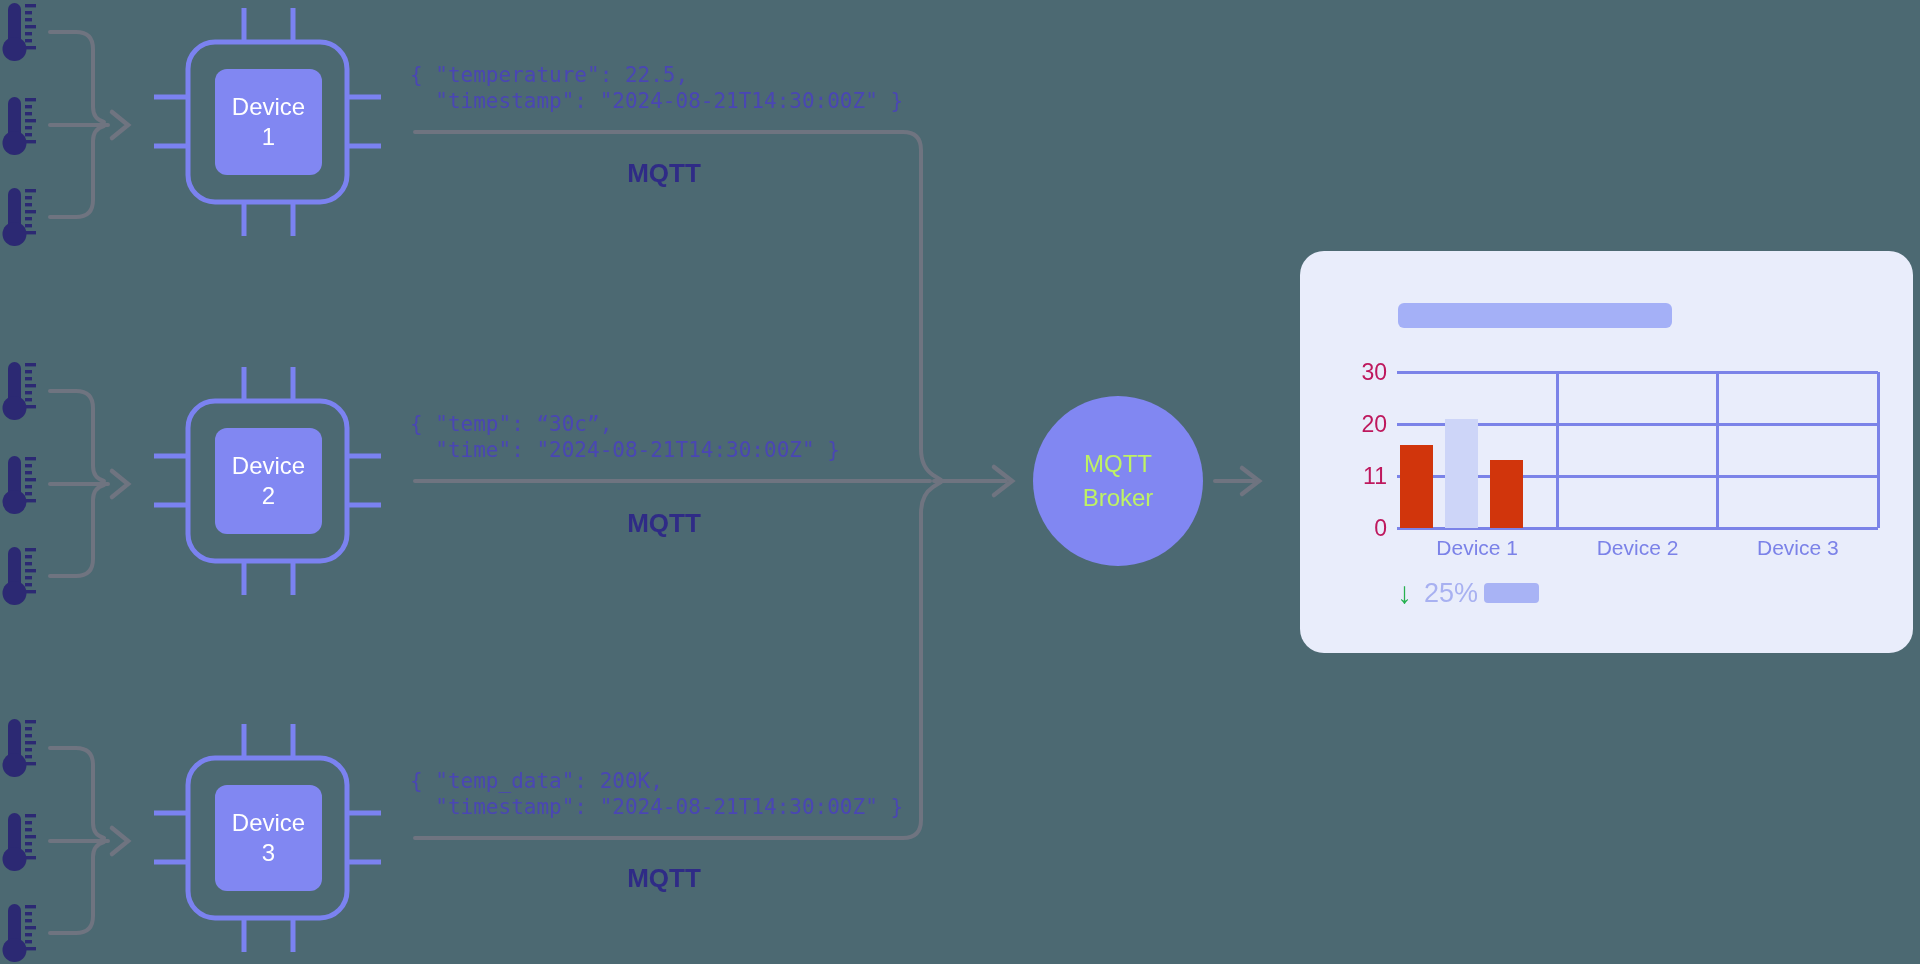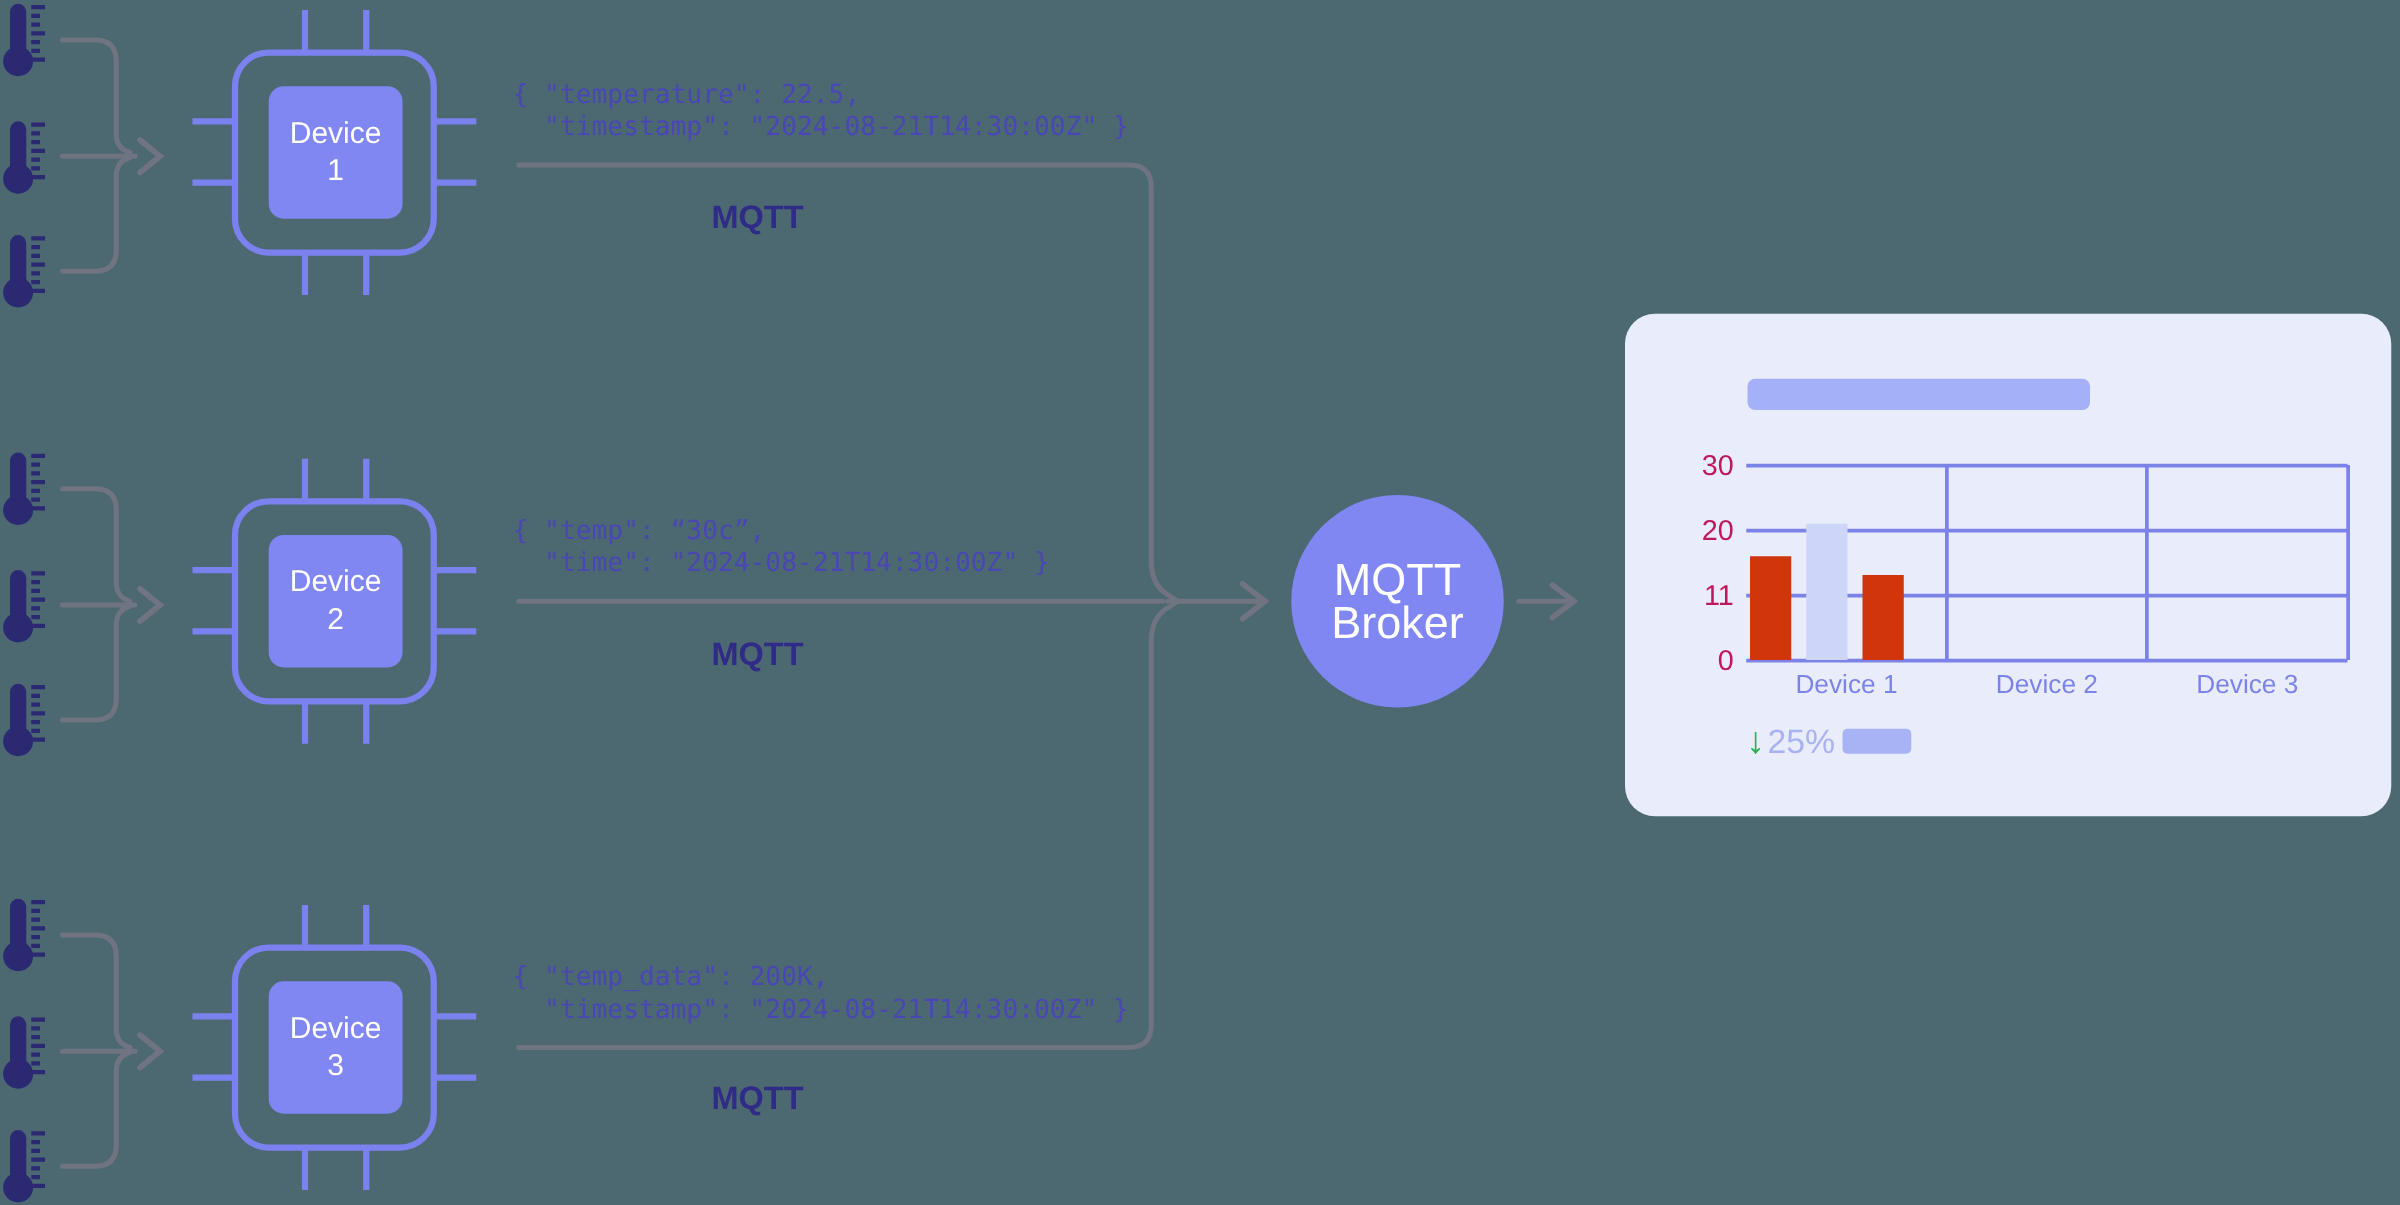--- a/index.html
+++ b/index.html
@@ -11,38 +11,38 @@
   
   .chip-label{left:215px;width:107px;height:106px;display:flex;align-items:center;justify-content:center;
       text-align:center;color:#ffffff;font-size:24px;line-height:30px;}
   .chip-label span{display:block;width:80px;}
 
   
   .payload{left:410px;white-space:pre;font-family:"DejaVu Sans Mono","Liberation Mono",monospace;
       font-size:21px;line-height:26px;color:#4a46b4;}
 
   
-  .mqtt-label{left:530px;width:152px;text-align:center;font-size:26px;font-weight:bold;color:#2f2b86;}
+  .mqtt-label{left:588px;width:152px;text-align:center;font-size:26px;font-weight:bold;color:#2f2b86;}
 
   
   .broker-label{left:1033px;top:396px;width:170px;height:170px;display:flex;align-items:center;justify-content:center;
-      text-align:center;color:#ffffff;font-size:36px;line-height:34px;}
+      text-align:center;color:#bef264;font-size:24px;line-height:34px;}
   .broker-label span{display:block;width:110px;}
 
   
   .card{left:1300px;top:251px;width:613px;height:402px;background:#e9edfb;border-radius:24px;}
   .title-bar{position:absolute;left:98px;top:52px;width:274px;height:25px;border-radius:6px;background:#a4b0f7;}
   .hgrid{position:absolute;height:3px;background:#7b83e8;}
   .vgrid{position:absolute;width:3px;background:#7b83e8;}
   .ylabel{position:absolute;text-align:right;font-size:23px;color:#be185d;}
   .xlabel{position:absolute;text-align:center;font-size:21px;color:#7b82e8;}
   .bar{position:absolute;}
   .indicator{position:absolute;left:97px;top:576px;height:34px;display:flex;align-items:center;}
   .ind-arrow{color:#26b14f;font-size:30px;font-weight:bold;line-height:30px;}
-  .ind-value{color:#a8b1f1;font-size:27px;margin-left:2px;}
+  .ind-value{color:#a8b1f1;font-size:27px;margin-left:12px;}
   .ind-chip{width:55px;height:20px;border-radius:4px;background:#a8b3f5;margin-left:6px;}
   
   .indicator{left:1397px;}
 
   
   .caption{left:1311px;top:686px;width:590px;text-align:center;font-size:26px;line-height:37px;color:#4a4f6d;}
   .caption .mono{font-family:"DejaVu Sans Mono","Liberation Mono",monospace;font-size:24px;}
 </style>
 </head>
 <body>

